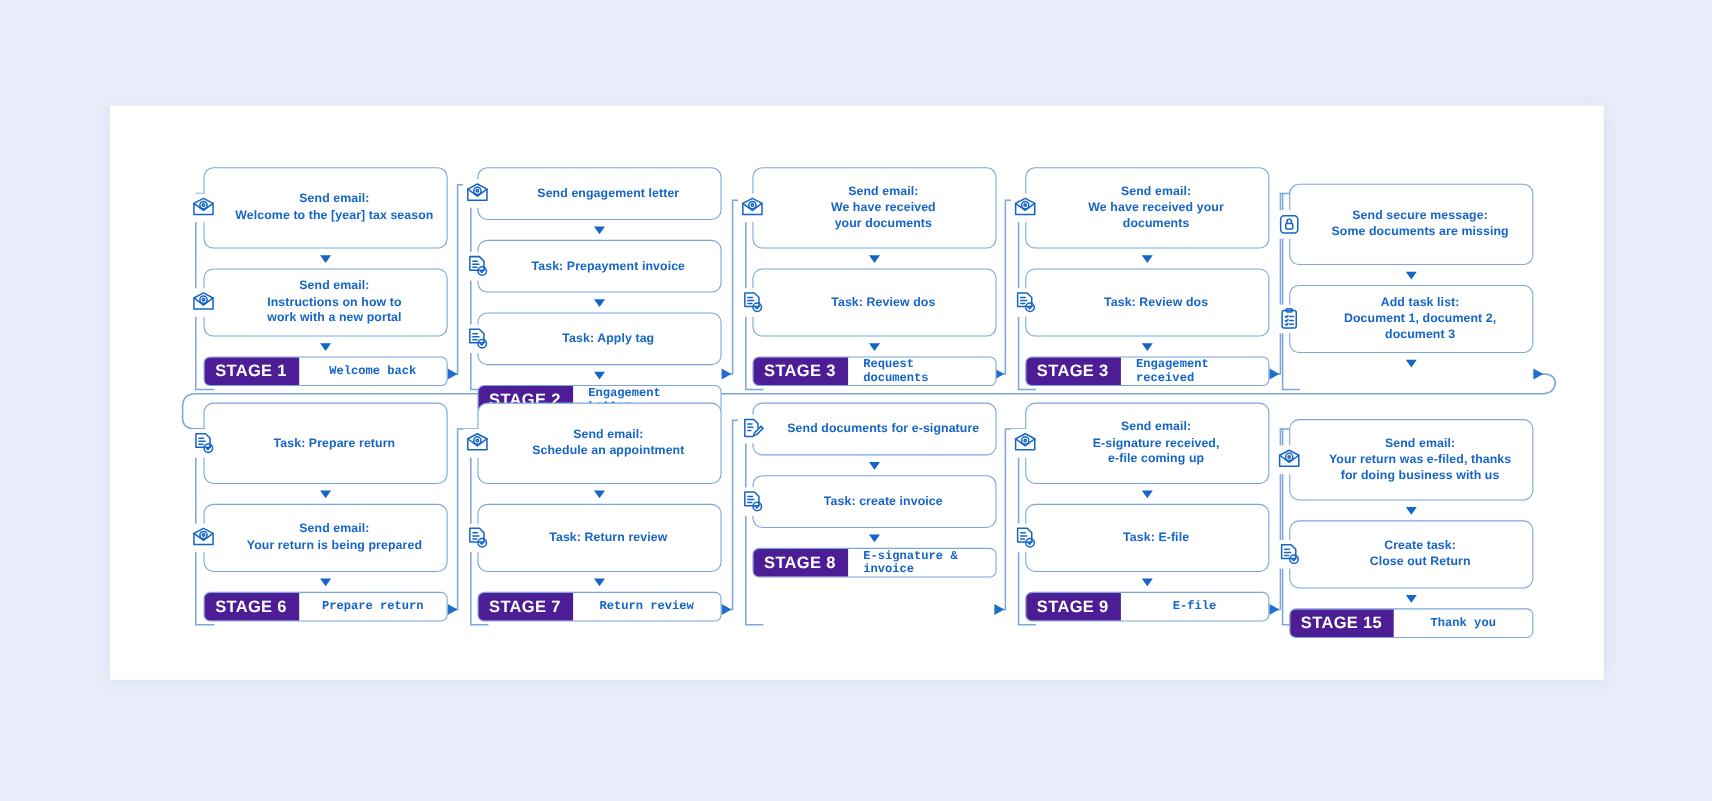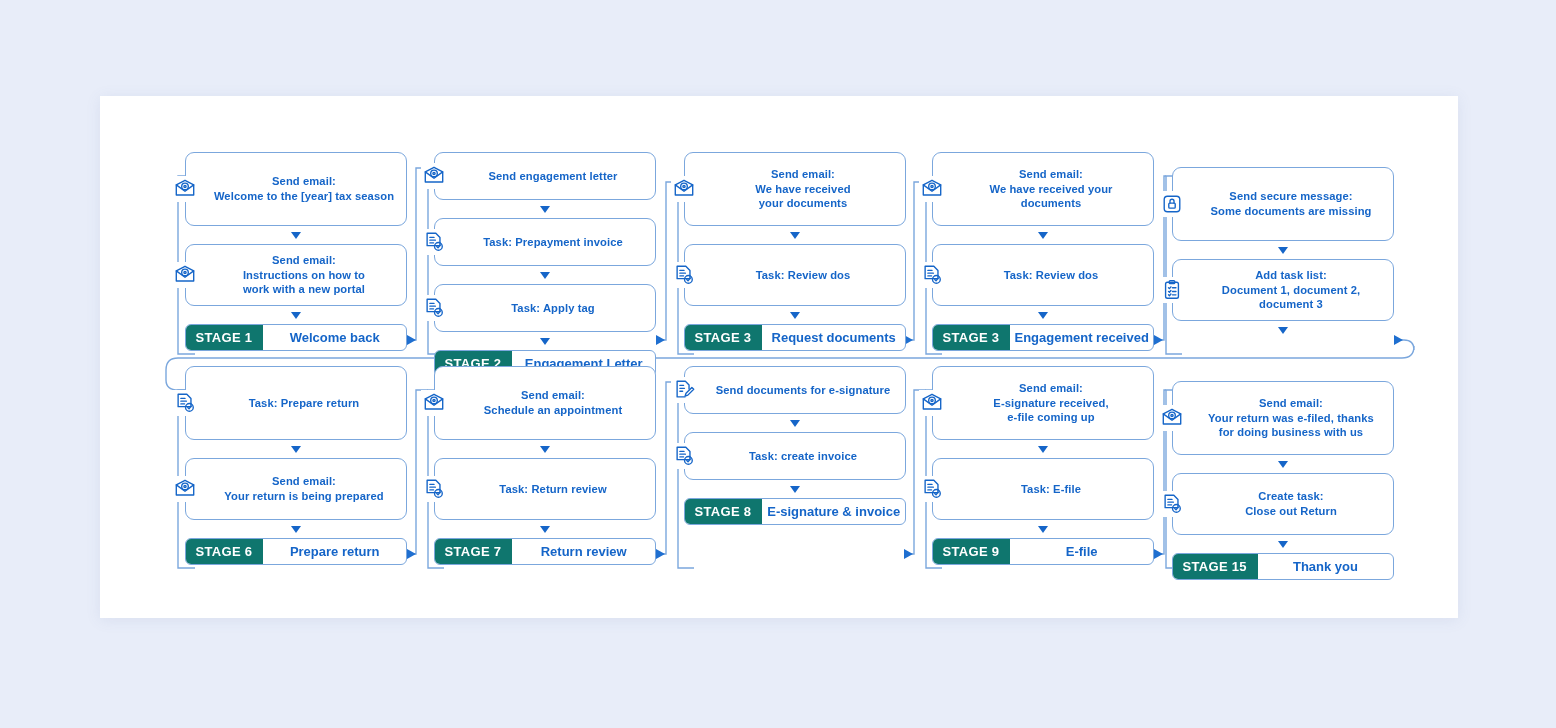--- a/index.html
+++ b/index.html
@@ -88,41 +88,42 @@
   .stage-bar {
     position: relative;
     display: flex;
     height: 27px;
     border-radius: 6px;
     overflow: hidden;
     border: 1.4px solid #7ba7dd;
     background: #fff;
   }
   .stage-num {
-    background: #0f766e;
+    background: #4c1d95;
     color: #ffffff;
     font-weight: bold;
-    font-size: 13px;
+    font-size: 15px;
     letter-spacing: 0.3px;
     display: flex;
     align-items: center;
     justify-content: center;
     padding: 0 11px;
     min-width: 76px;
     margin: -1.4px 0 -1.4px -1.4px;
   }
   .stage-label {
     flex: 1;
     color: #1565c8;
     font-weight: bold;
-    font-size: 13px;
+    font-size: 11px;
     display: flex;
     align-items: center;
     justify-content: center;
-    padding: 0 0;
+    padding: 0 14px;
+    font-family: Liberation Mono, monospace;
   }
 
   .heights-a { height: 74px; }
   .heights-b { height: 62px; }
   .heights-c { height: 48px; }
 </style>
 </head>
 <body>
 
 <div id="stage-root">

